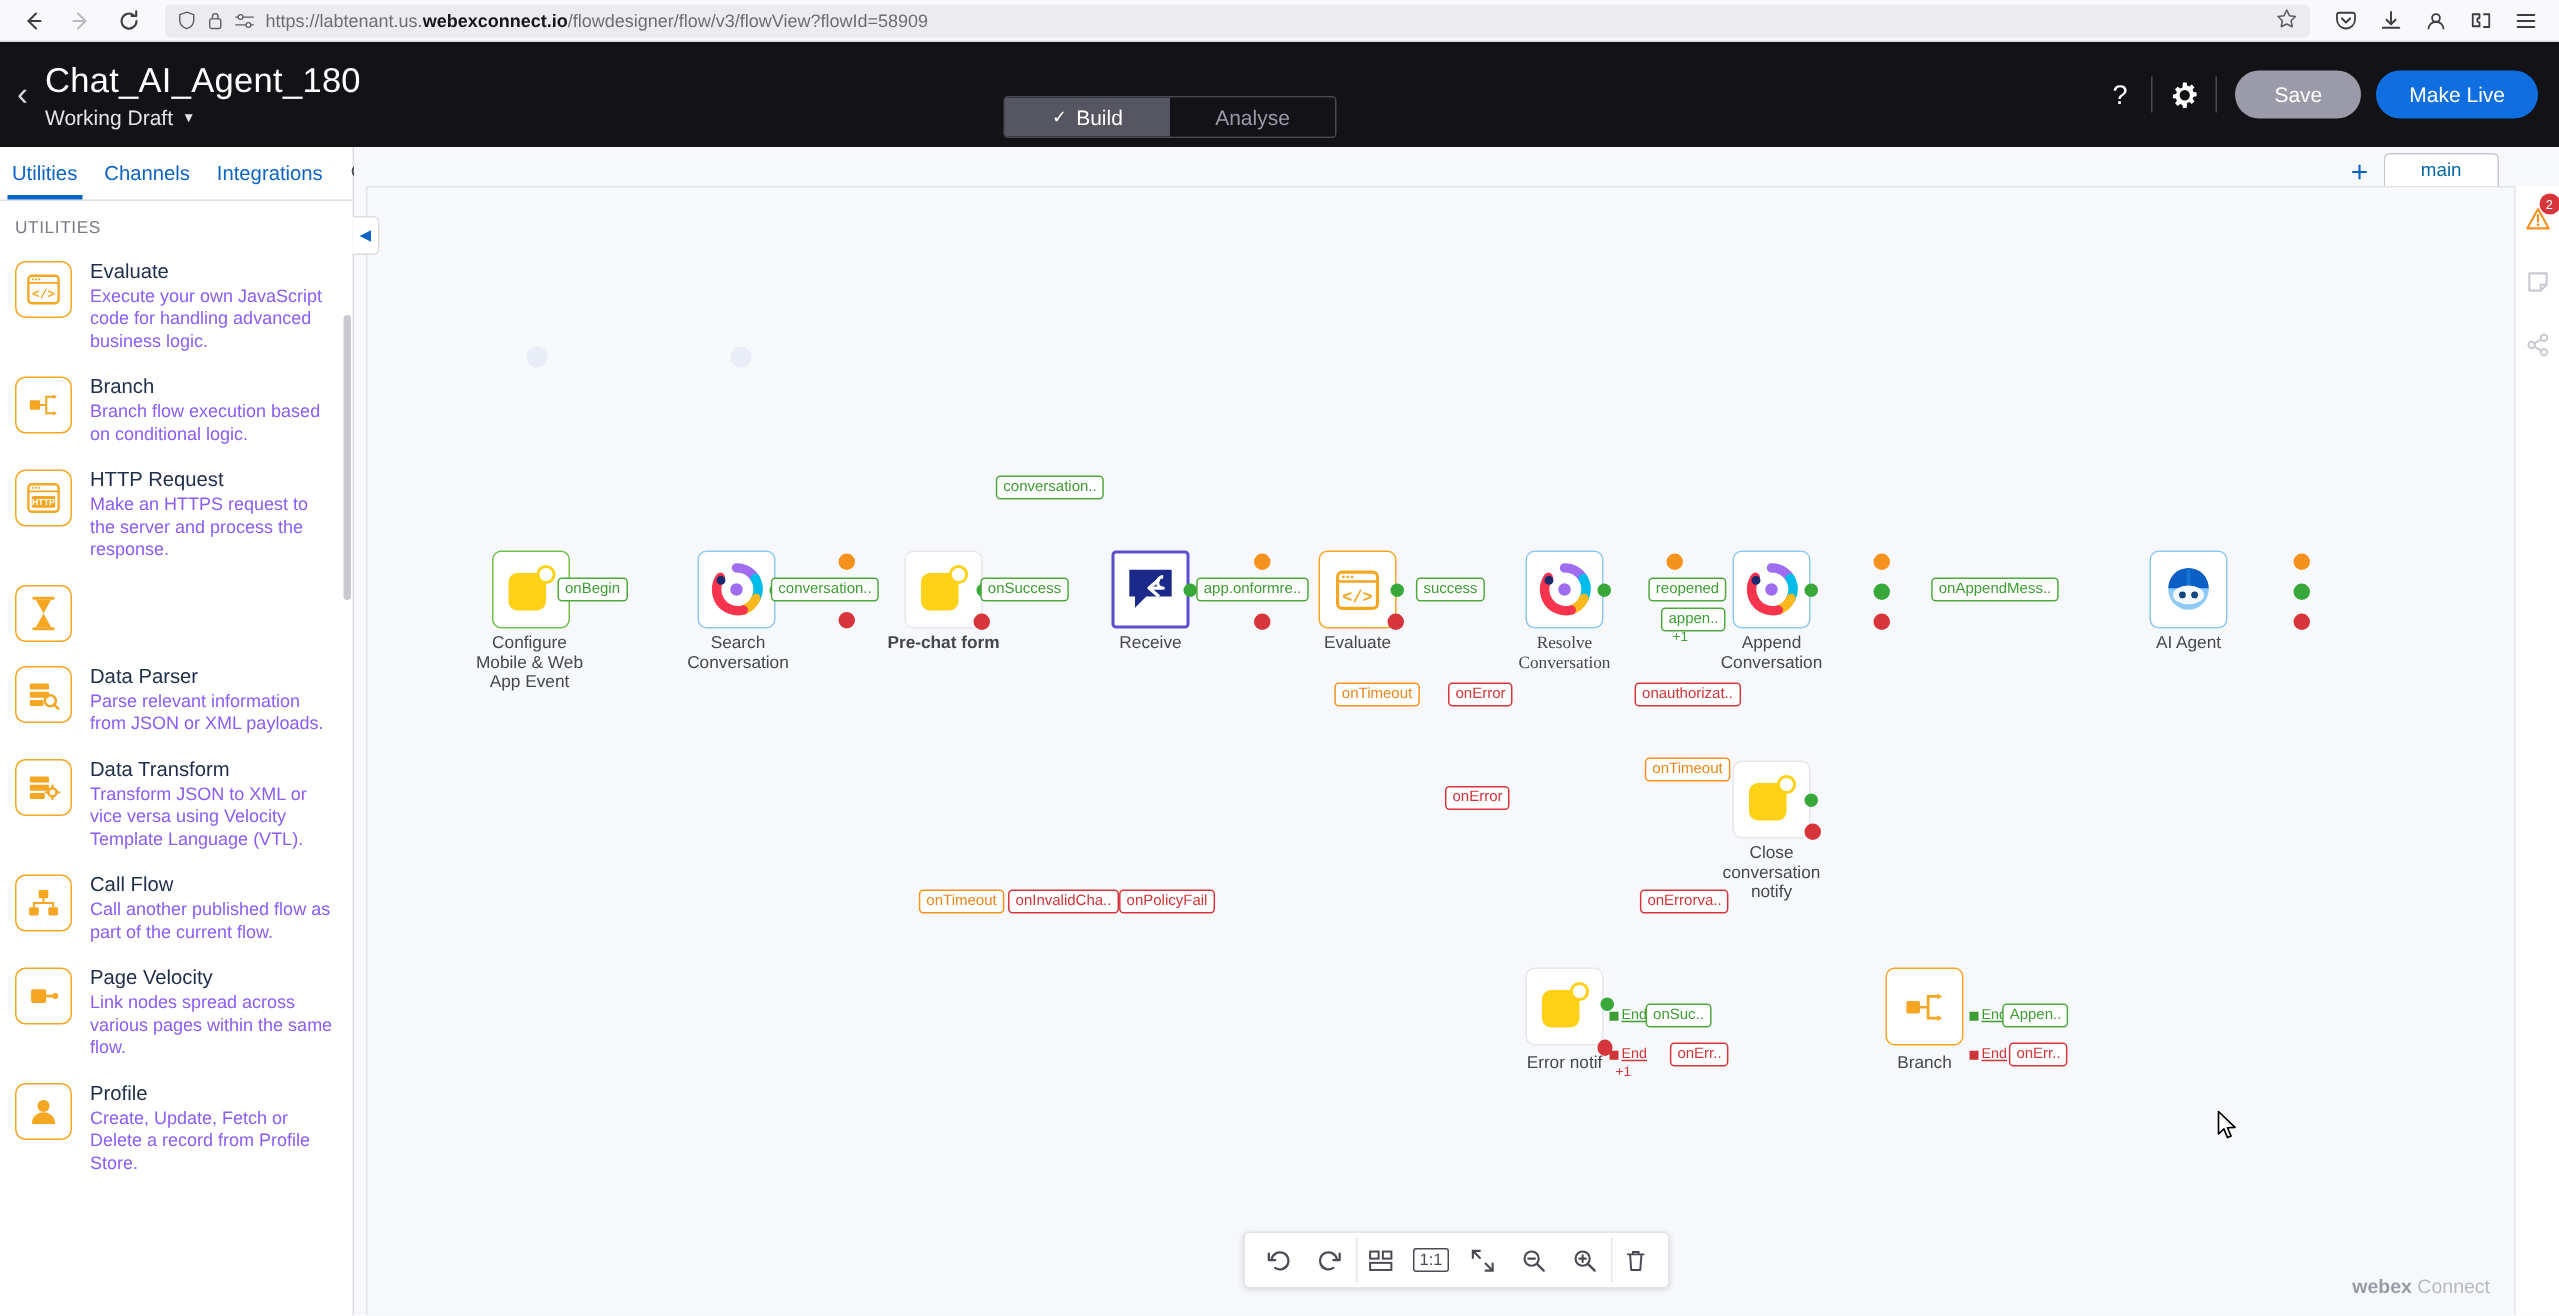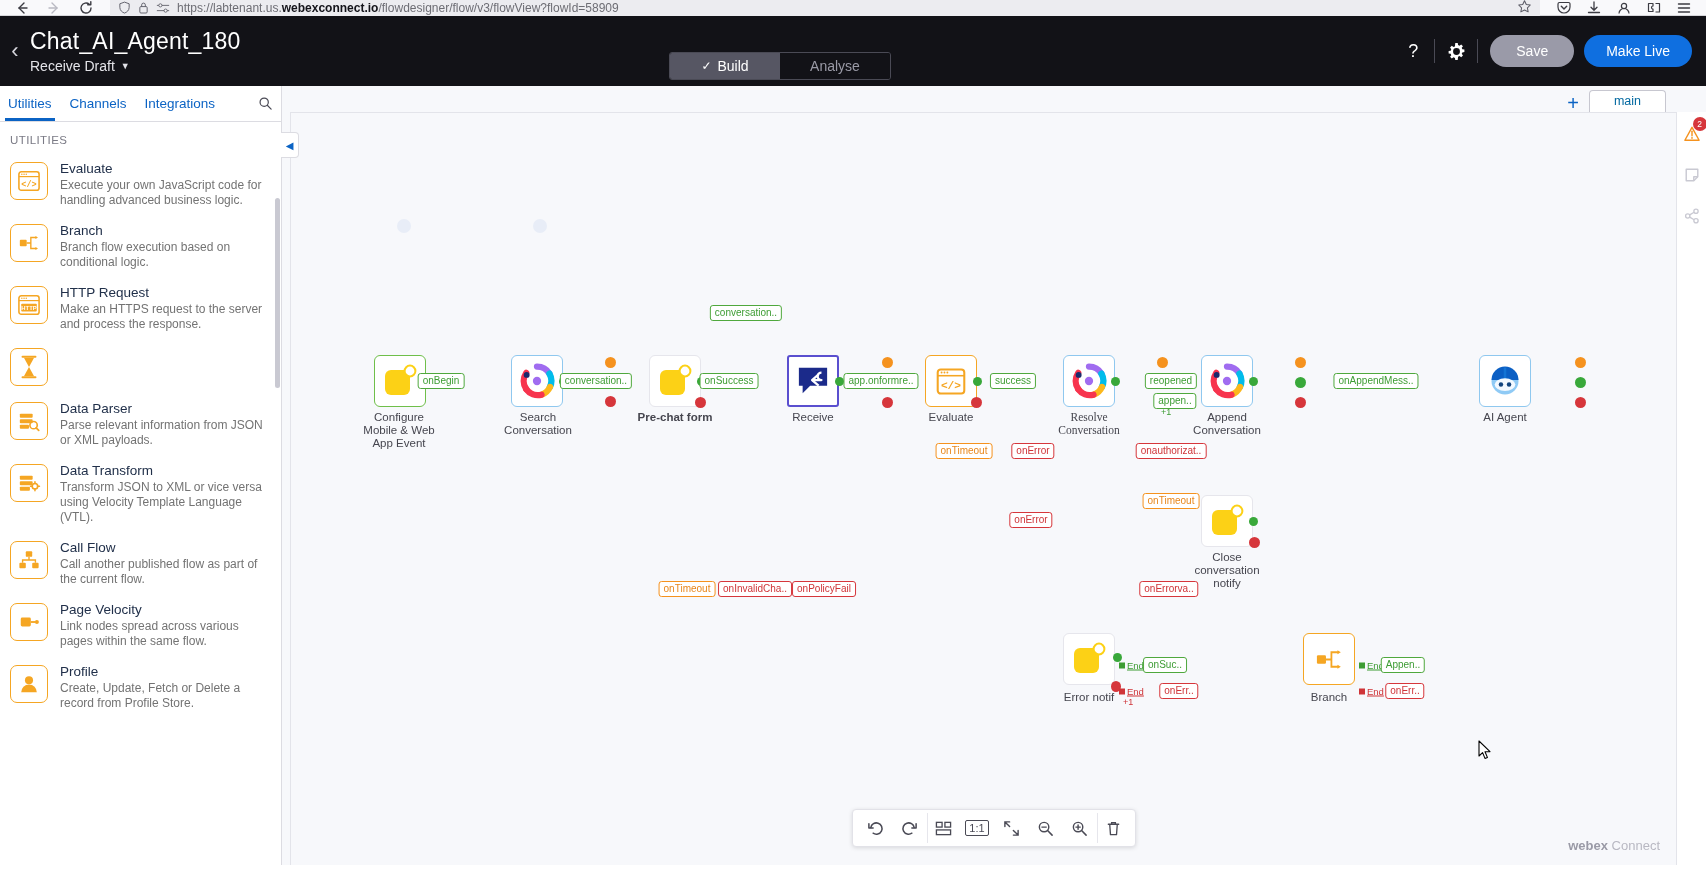--- a/index.html
+++ b/index.html
@@ -6,21 +6,21 @@
   html, body { width: 1706px; height: 877px; overflow: hidden; }
   body {
     font-family: "Liberation Sans", sans-serif;
     background: #ffffff;
     font-size: 13px;
     color: #222;
   }
 
   
   .browser-bar {
-    height: 16px;
+    height: 28px;
     background: #f9f9fb;
     border-bottom: 1px solid #d7d7db;
     display: flex;
     align-items: center;
     padding: 0 8px;
     gap: 4px;
   }
   .nav-btn {
     width: 28px; height: 24px;
     display: flex; align-items: center; justify-content: center;
@@ -115,21 +115,21 @@
     padding: 8px 22px; font-size: 14px;
     margin-left: 10px;
     font-family: inherit;
   }
 
   
   .body-wrap { display: flex; height: calc(877px - 28px - 70px); }
 
   
   .palette {
-    width: 282px; background: #fff;
+    width: 236px; background: #fff;
     border-right: 1px solid #dcdce2;
     display: flex; flex-direction: column;
     position: relative;
   }
   .pal-tabs {
     display: flex; align-items: center;
     height: 36px; padding: 0 8px;
     border-bottom: 1px solid #dcdce2;
     gap: 18px;
   }
@@ -157,21 +157,21 @@
   .pal-ico {
     flex: 0 0 38px; width: 38px; height: 38px;
     border: 1.6px solid #f5a623; border-radius: 7px;
     display: flex; align-items: center; justify-content: center;
     color: #f5a623;
     background: #fff;
     margin-top: 2px;
   }
   .pal-text { flex: 1; min-width: 0; }
   .pal-name { font-size: 13.5px; color: #21304a; font-weight: 400; line-height: 17px; }
-  .pal-desc { font-size: 12px; color: #737373; line-height: 15px; margin-top: 1px; }
+  .pal-desc { font-size: 12px; color: #8b5cf6; line-height: 15px; margin-top: 1px; }
   .pal-scroll {
     position: absolute; right: 1px; top: 44px;
     width: 5px; height: 190px; background: #c9c9d2; border-radius: 3px;
   }
   .collapse-tab {
     position: absolute; right: -18px; top: 46px;
     width: 18px; height: 26px;
     background: #fff; border: 1px solid #dcdce2; border-left: none;
     border-radius: 0 4px 4px 0;
     display: flex; align-items: center; justify-content: center;
@@ -386,21 +386,21 @@
         </svg>
     </div>
   </div>
 </div>
 
 <div class="app-header">
   <div class="back-chevron">‹</div>
   <div class="title-block">
     <div class="flow-title">Chat_AI_Agent_180</div>
     <div class="draft-row">
-      <span class="draft-label">Receive Draft</span>
+      <span class="draft-label">Working Draft</span>
       <span class="caret-down">▼</span>
     </div>
   </div>
 
   <div class="seg-wrap">
     <div class="seg active">
       <span class="tick">✓</span>
       <span>Build</span>
     </div>
     <div class="seg">

